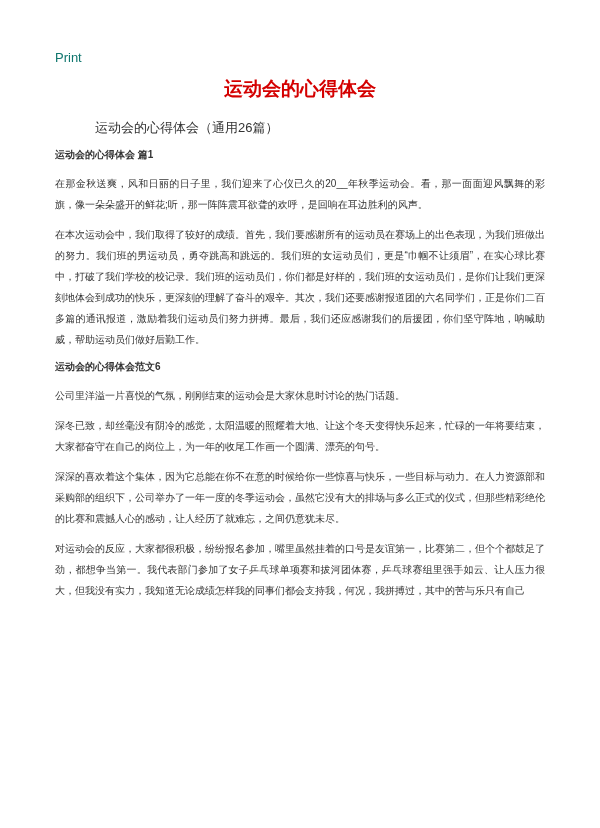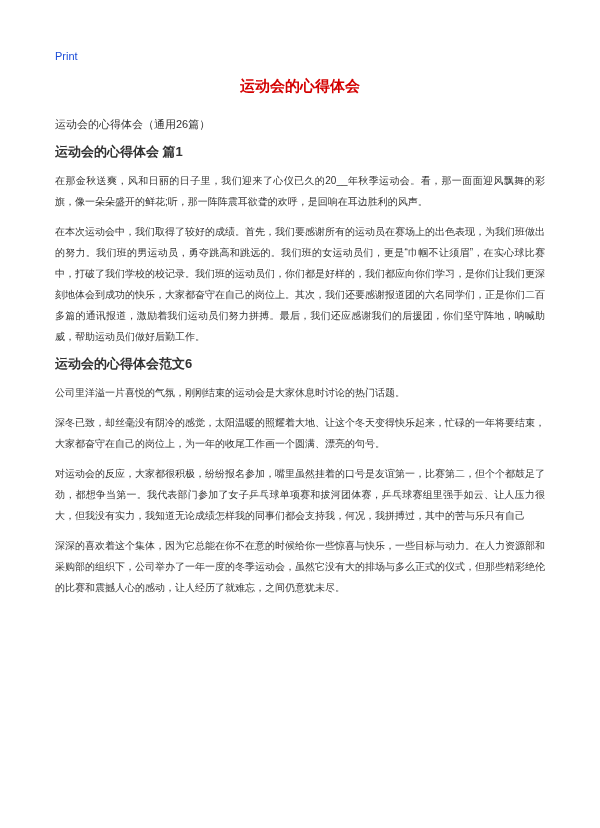--- a/index.html
+++ b/index.html
@@ -6,41 +6,42 @@
   html, body { background: #ffffff; }
   body {
     width: 600px;
     height: 828px;
     overflow: hidden;
     font-family: "Liberation Sans", sans-serif;
     color: #333333;
   }
   .page { padding: 50px 55px 0 55px; }
   .print-link {
-    font-size: 11px;
-    color: #1d4ed8;
+    font-size: 13px;
+    color: #0f766e;
     margin-bottom: 12px;
     cursor: pointer;
     width: fit-content;
   }
   .doc-title {
     text-align: center;
     color: var(--title-color, #d40000);
-    font-size: 15px;
+    font-size: 19px;
     font-weight: bold;
     line-height: 23px;
     margin: 12px 0 20px 0;
   }
   .subtitle {
-    font-size: 11px;
+    font-size: 13px;
     line-height: 15px;
     margin-bottom: 12px;
+    margin-left: 40px;
   }
   .section-heading {
-    font-size: 13px;
+    font-size: 10px;
     font-weight: bold;
     line-height: 15px;
     margin: 0 0 11px 0;
   }
   p.para {
     font-size: 10px;
     line-height: 21px;
     text-align: justify;
     text-justify: inter-ideograph;
     margin-bottom: 9px;
@@ -54,24 +55,24 @@
 
   <div class="print-link">Print</div>
 
   <h1 class="doc-title">运动会的心得体会</h1>
 
   <div class="subtitle">运动会的心得体会（通用26篇）</div>
 
   <div class="section">
     <h2 class="section-heading">运动会的心得体会 篇1</h2>
     <p class="para">在那金秋送爽，风和日丽的日子里，我们迎来了心仪已久的20__年秋季运动会。看，那一面面迎风飘舞的彩旗，像一朵朵盛开的鲜花;听，那一阵阵震耳欲聋的欢呼，是回响在耳边胜利的风声。</p>
-    <p class="para">在本次运动会中，我们取得了较好的成绩。首先，我们要感谢所有的运动员在赛场上的出色表现，为我们班做出的努力。我们班的男运动员，勇夺跳高和跳远的。我们班的女运动员们，更是“巾帼不让须眉”，在实心球比赛中，打破了我们学校的校记录。我们班的运动员们，你们都是好样的，我们都应向你们学习，是你们让我们更深刻地体会到成功的快乐，大家都奋守在自己的岗位上。其次，我们还要感谢报道团的六名同学们，正是你们二百多篇的通讯报道，激励着我们运动员们努力拼搏。最后，我们还应感谢我们的后援团，你们坚守阵地，呐喊助威，帮助运动员们做好后勤工作。</p>
+    <p class="para">在本次运动会中，我们取得了较好的成绩。首先，我们要感谢所有的运动员在赛场上的出色表现，为我们班做出的努力。我们班的男运动员，勇夺跳高和跳远的。我们班的女运动员们，更是“巾帼不让须眉”，在实心球比赛中，打破了我们学校的校记录。我们班的运动员们，你们都是好样的，我们班的女运动员们，是你们让我们更深刻地体会到成功的快乐，更深刻的理解了奋斗的艰辛。其次，我们还要感谢报道团的六名同学们，正是你们二百多篇的通讯报道，激励着我们运动员们努力拼搏。最后，我们还应感谢我们的后援团，你们坚守阵地，呐喊助威，帮助运动员们做好后勤工作。</p>
   </div>
 
   <div class="section">
     <h2 class="section-heading">运动会的心得体会范文6</h2>
     <p class="para">公司里洋溢一片喜悦的气氛，刚刚结束的运动会是大家休息时讨论的热门话题。</p>
     <p class="para">深冬已致，却丝毫没有阴冷的感觉，太阳温暖的照耀着大地、让这个冬天变得快乐起来，忙碌的一年将要结束，大家都奋守在自己的岗位上，为一年的收尾工作画一个圆满、漂亮的句号。</p>
+    <p class="para">深深的喜欢着这个集体，因为它总能在你不在意的时候给你一些惊喜与快乐，一些目标与动力。在人力资源部和采购部的组织下，公司举办了一年一度的冬季运动会，虽然它没有大的排场与多么正式的仪式，但那些精彩绝伦的比赛和震撼人心的感动，让人经历了就难忘，之间仍意犹未尽。</p>
     <p class="para">对运动会的反应，大家都很积极，纷纷报名参加，嘴里虽然挂着的口号是友谊第一，比赛第二，但个个都鼓足了劲，都想争当第一。我代表部门参加了女子乒乓球单项赛和拔河团体赛，乒乓球赛组里强手如云、让人压力很大，但我没有实力，我知道无论成绩怎样我的同事们都会支持我，何况，我拼搏过，其中的苦与乐只有自己</p>
-    <p class="para">深深的喜欢着这个集体，因为它总能在你不在意的时候给你一些惊喜与快乐，一些目标与动力。在人力资源部和采购部的组织下，公司举办了一年一度的冬季运动会，虽然它没有大的排场与多么正式的仪式，但那些精彩绝伦的比赛和震撼人心的感动，让人经历了就难忘，之间仍意犹未尽。</p>
   </div>
 
 </div>
 
 </body></html>

